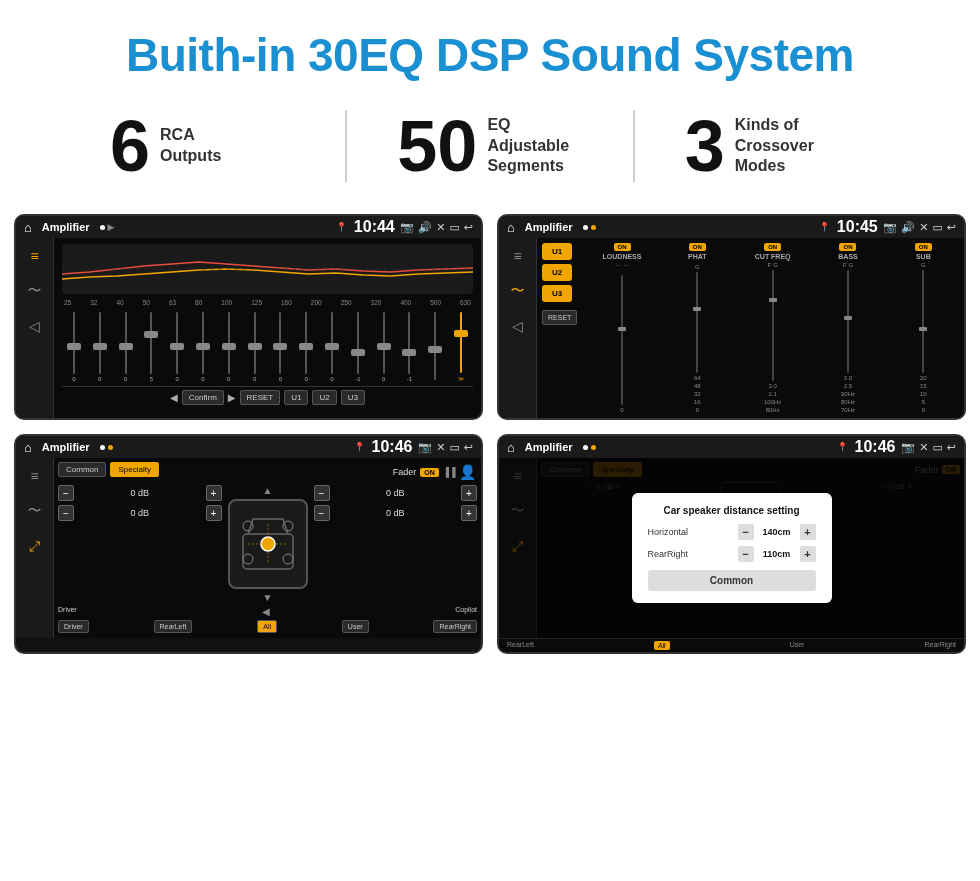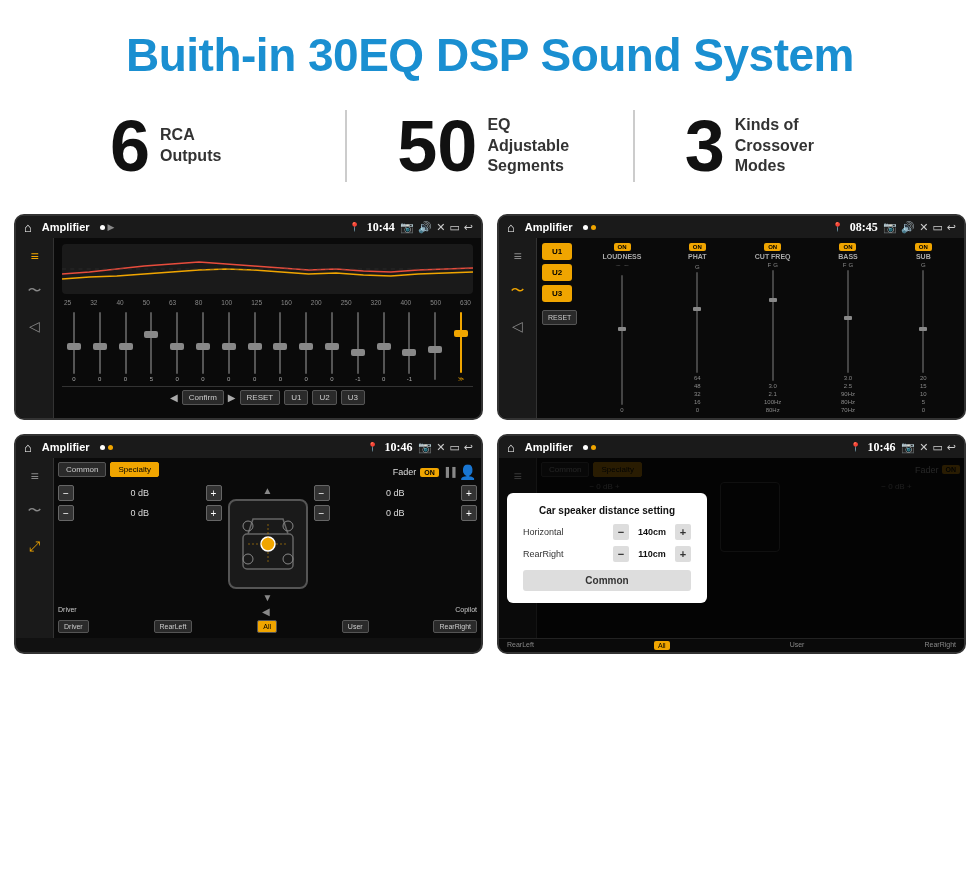--- a/index.html
+++ b/index.html
@@ -79,21 +79,21 @@
       font-size: 10px;
       color: #ccc;
       height: 22px;
     }
     .status-bar .home-icon { font-size: 13px; color: #fff; }
     .status-bar .app-title { font-size: 11px; color: #fff; font-weight: 600; margin-left: 4px; }
     .status-bar .status-dots { display: flex; gap: 3px; align-items: center; margin-left: 4px; }
     .status-bar .dot { width: 5px; height: 5px; border-radius: 50%; background: #888; }
     .status-bar .dot.active { background: #fff; }
     .status-bar .spacer { flex: 1; }
-    .status-bar .time { font-size: 12px; color: #fff; font-weight: 600; font-family: Liberation Serif, serif; }
+    .status-bar .time { font-size: 16px; color: #fff; font-weight: 600; }
     .status-bar .icons { display: flex; gap: 4px; font-size: 11px; }
 
     
     .screen-content {
       background: #0a0a0a;
       display: flex;
       height: 180px;
     }
 
     
@@ -332,22 +332,22 @@
     }
     .fader-bottom-btn.active { background: #f0a500; color: #000; }
 
     
     .dialog-overlay {
       position: absolute;
       top: 0; left: 0; right: 0; bottom: 0;
       background: rgba(0,0,0,0.6);
       display: flex;
       align-items: center;
+      justify-content: center;
       z-index: 10;
-      padding-left: 8px;
     }
     .dialog-box {
       background: #fff;
       border-radius: 6px;
       padding: 12px 16px;
       width: 200px;
     }
     .dialog-title {
       font-size: 10px;
       font-weight: 700;
@@ -578,21 +578,21 @@
   <div class="screen-wrapper">
     <div class="status-bar">
       <span class="home-icon">⌂</span>
       <span class="app-title">Amplifier</span>
       <div class="status-dots">
         <div class="dot active"></div>
         <div class="dot active" style="background:#f0a500"></div>
       </div>
       <div class="spacer"></div>
       <span style="font-size:9px;">📍</span>
-      <span class="time">08:45</span>
+      <span class="time">10:45</span>
       <div class="icons">
         <span>📷</span>
         <span>🔊</span>
         <span>✕</span>
         <span>▭</span>
         <span>↩</span>
       </div>
     </div>
     <div class="screen-content">
       <div class="side-icons">

